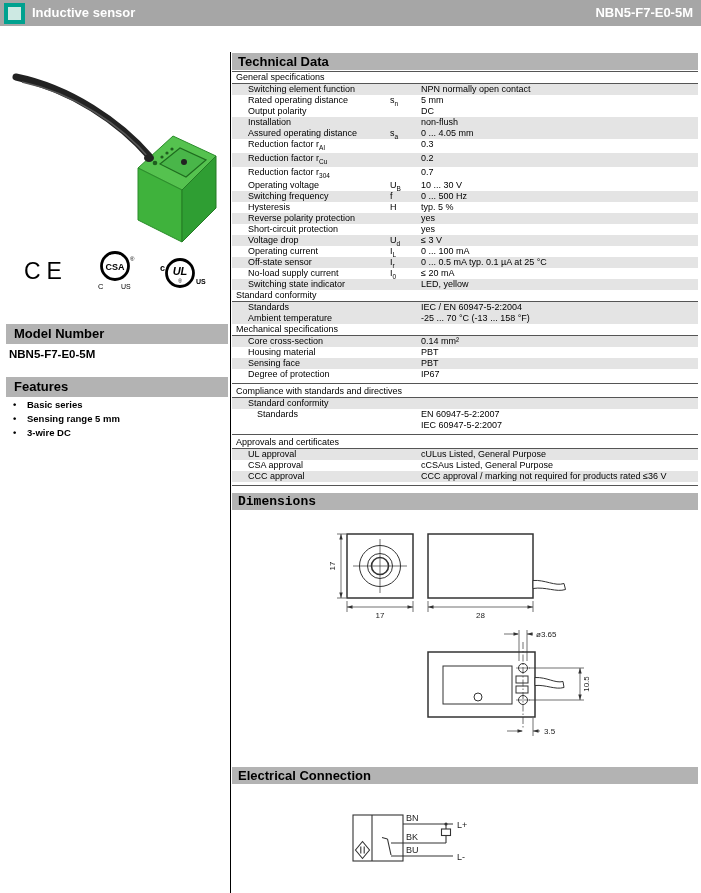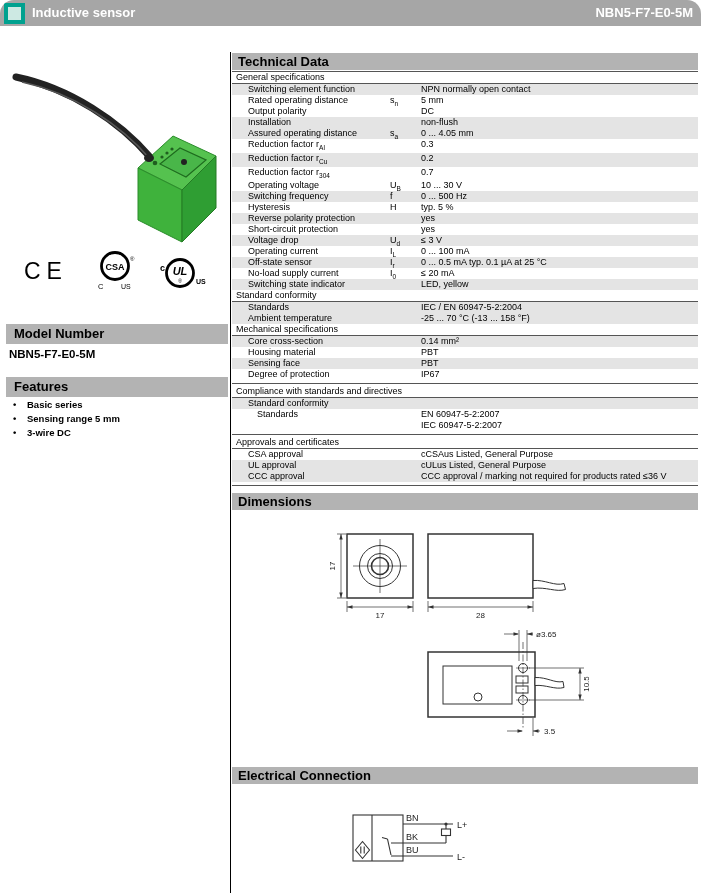--- a/index.html
+++ b/index.html
@@ -1,32 +1,32 @@
 <!DOCTYPE html>
 <html><head>
 <meta charset="utf-8">
 <style>
   html,body{margin:0;padding:0;background:#fff;}
   .page{position:relative;width:701px;height:893px;background:#fff;
-        font-family:"Liberation Sans",sans-serif;color:#000;overflow:hidden;border-radius:14px;}
+        font-family:"Liberation Sans",sans-serif;color:#000;overflow:hidden;}
 
   
   .topbar{position:absolute;left:0;top:0;width:701px;height:26px;background:#a6a6a6;}
   .logo{position:absolute;left:4px;top:3px;width:13px;height:13px;
         border:4px solid #00a18f;background:#cde9e3;}
   .tb-title{position:absolute;left:32px;top:5px;font-size:13px;font-weight:bold;color:#fff;}
   .tb-model{position:absolute;right:8px;top:5px;font-size:13px;font-weight:bold;color:#fff;}
 
   .vdivider{position:absolute;left:230px;top:52px;width:1px;height:841px;background:#000;}
 
   
   .sec-bar{position:absolute;background:#b3b3b3;color:#000;font-weight:bold;
            font-size:13px;height:17px;line-height:17px;padding-left:6px;box-sizing:border-box;}
   #bar-td{left:232px;top:53px;width:466px;}
-  #bar-dim{left:232px;top:493px;width:466px;}
+  #bar-dim{left:232px;top:493px;width:466px;font-family:Liberation Mono, monospace;}
   #bar-elec{left:232px;top:767px;width:466px;}
   #bar-model{left:6px;top:324px;width:222px;height:20px;line-height:20px;padding-left:8px;}
   #bar-feat{left:6px;top:377px;width:222px;height:20px;line-height:20px;padding-left:8px;}
 
   .model-value{position:absolute;left:9px;top:348px;font-size:11.5px;font-weight:bold;}
 
   .features{position:absolute;left:9px;top:398px;margin:0;padding:0;width:215px;}
   .features li{list-style:none;display:flex;font-weight:bold;font-size:9.5px;line-height:14px;}
   .features .blt{width:14px;padding-left:4px;}
 
@@ -146,22 +146,22 @@
       <div class="t-row"><span class="t-label">Housing material</span><span class="t-sym"></span><span class="t-val">PBT</span></div>
       <div class="t-row shaded"><span class="t-label">Sensing face</span><span class="t-sym"></span><span class="t-val">PBT</span></div>
       <div class="t-row"><span class="t-label">Degree of protection</span><span class="t-sym"></span><span class="t-val">IP67</span></div>
       <div class="rule"></div>
       <div class="g-hdr">Compliance with standards and directives</div>
       <div class="t-row shaded"><span class="t-label">Standard conformity</span><span class="t-sym"></span><span class="t-val"></span></div>
       <div class="t-row"><span class="t-label ind2">Standards</span><span class="t-sym"></span><span class="t-val">EN 60947-5-2:2007</span></div>
       <div class="t-row"><span class="t-label ind2"></span><span class="t-sym"></span><span class="t-val">IEC 60947-5-2:2007</span></div>
       <div class="rule"></div>
       <div class="g-hdr">Approvals and certificates</div>
+      <div class="t-row shaded"><span class="t-label">UL approval</span><span class="t-sym"></span><span class="t-val">cULus Listed, General Purpose</span></div>
       <div class="t-row"><span class="t-label">CSA approval</span><span class="t-sym"></span><span class="t-val">cCSAus Listed, General Purpose</span></div>
-      <div class="t-row shaded"><span class="t-label">UL approval</span><span class="t-sym"></span><span class="t-val">cULus Listed, General Purpose</span></div>
       <div class="t-row shaded"><span class="t-label">CCC approval</span><span class="t-sym"></span><span class="t-val">CCC approval / marking not required for products rated ≤36 V</span></div>
       <div class="rule"></div>
     </div>
 
   <div class="sec-bar" id="bar-dim">Dimensions</div>
 
   <svg class="dims-svg" width="466" height="250" viewBox="232 512 466 250">
     <g stroke="#333" fill="none" stroke-width="1">
 
       <rect x="347" y="534" width="66" height="64" stroke-width="1.5"></rect>

